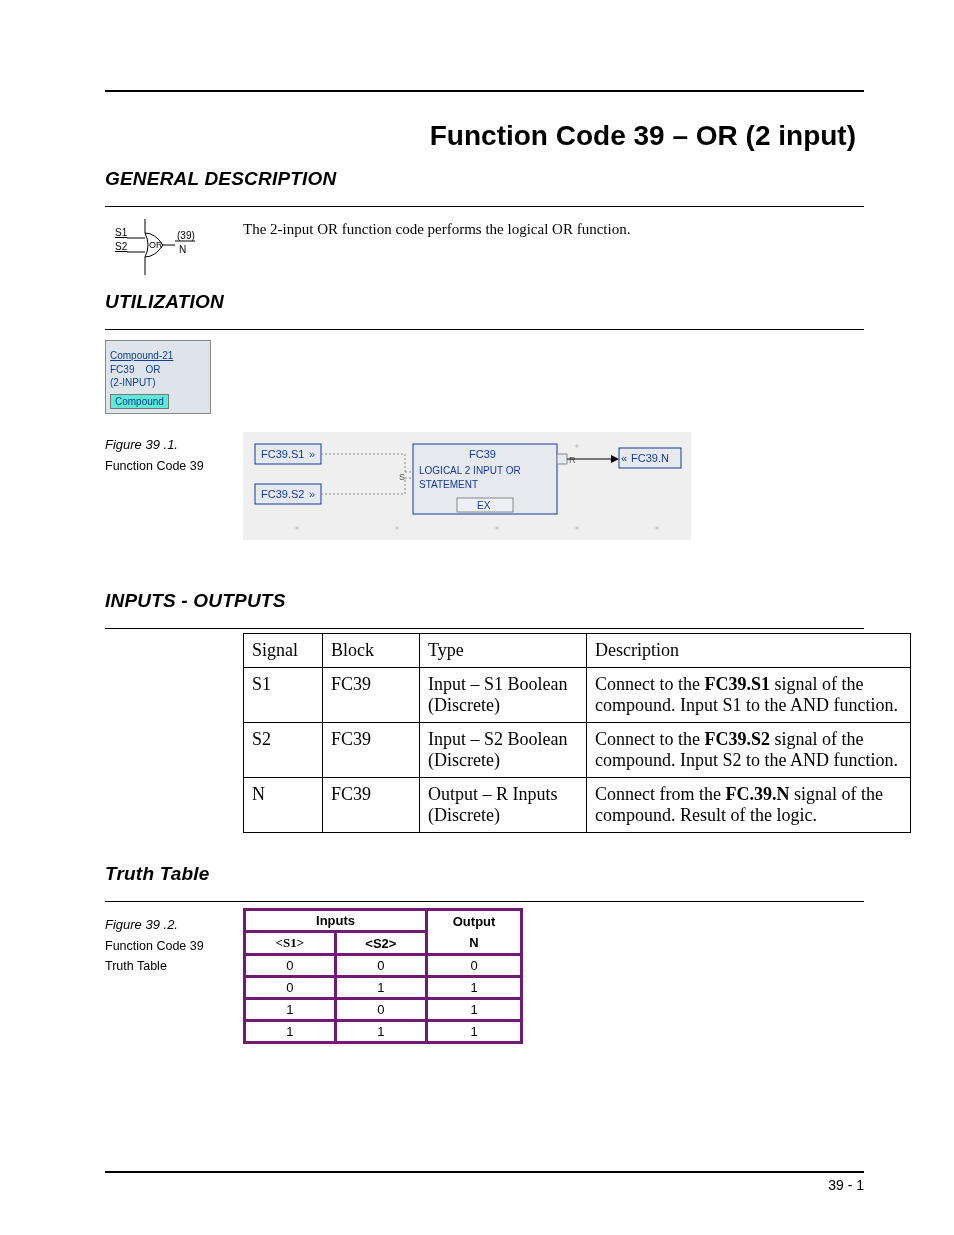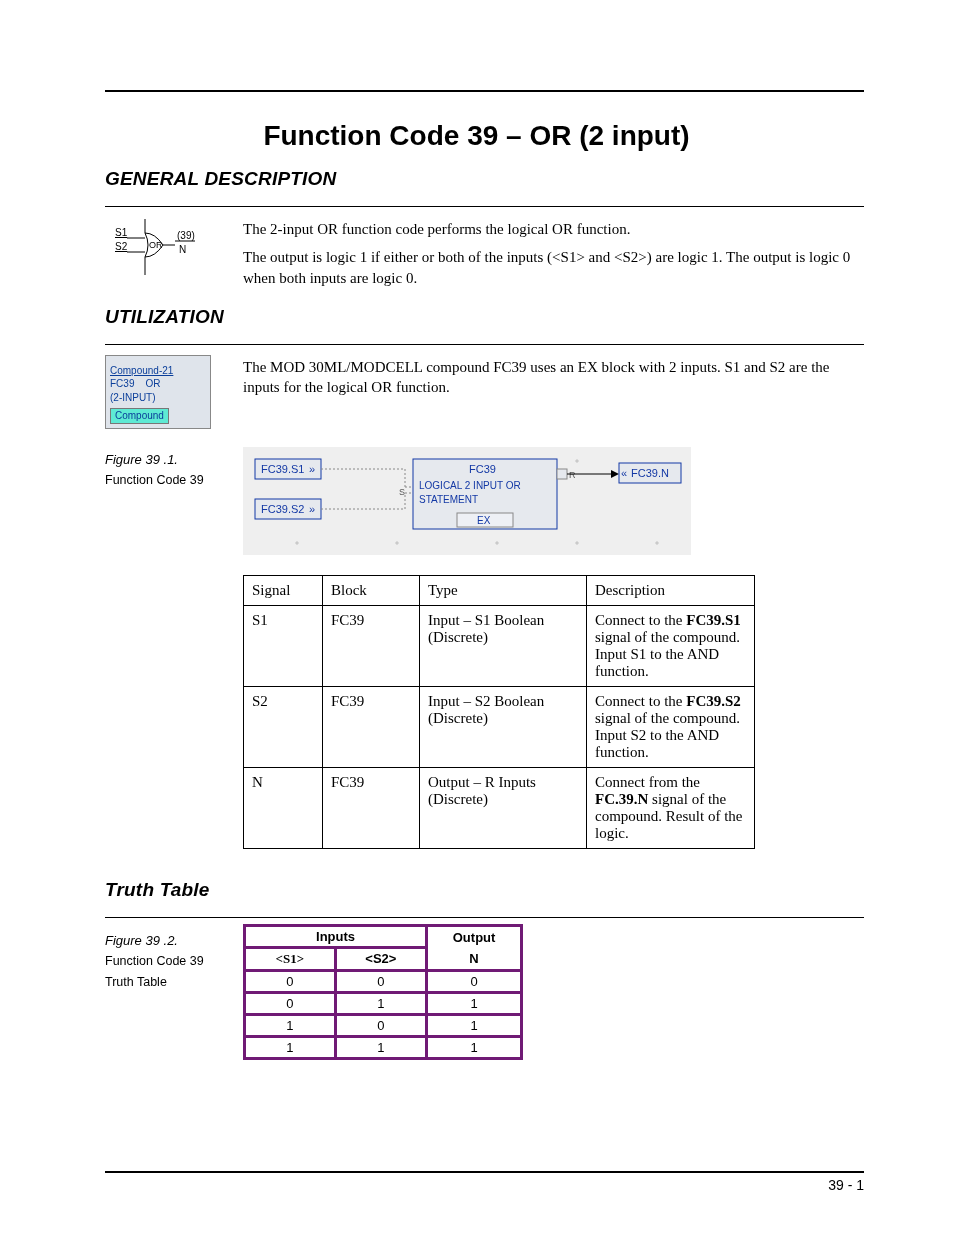--- a/index.html
+++ b/index.html
@@ -20,22 +20,22 @@
     position: relative;
   }
   .topline {
     border-top: 2px solid #000;
     margin-bottom: 28px;
   }
   h1.page-title {
     font-family: Arial, Helvetica, sans-serif;
     font-weight: bold;
     font-size: 28px;
-    text-align: center;
-    margin: 0 16px 16px 0;
+    text-align: right;
+    margin: 0 8px 16px 0;
   }
   h2.section {
     font-family: Arial, Helvetica, sans-serif;
     font-weight: bold;
     font-style: italic;
     font-size: 19px;
     margin: 10px 0 0 0;
     padding-bottom: 16px;
     border-bottom: 1px solid #000;
     letter-spacing: 0.2px;
@@ -102,23 +102,23 @@
     padding: 4px;
     margin-top: 10px;
     font-family: Arial, Helvetica, sans-serif;
     font-size: 10px;
   }
   .diagram svg { display:block; }
 
   
   table.io {
     border-collapse: collapse;
-    width: 512px;
-    margin-top: 20px;
-    font-size: 15px;
+    width: 668px;
+    margin-top: 4px;
+    font-size: 18px;
   }
   table.io th, table.io td {
     border: 1px solid #000;
     padding: 6px 8px;
     text-align: left;
     vertical-align: top;
   }
   table.io th { font-weight: normal; }
 
   
@@ -173,36 +173,32 @@
           <line x1="58" y1="26" x2="70" y2="26" stroke="#000"></line>
           <text x="72" y="20" font-size="10">(39)</text>
           <line x1="70" y1="22" x2="90" y2="22" stroke="#000"></line>
           <text x="74" y="34" font-size="10">N</text>
           <line x1="40" y1="38" x2="40" y2="56" stroke="#000"></line>
         </svg>
       </div>
     </div>
     <div class="bodycol">
       <p>The 2-input OR function code performs the logical OR function.</p>
-      <p>The output is logic 1 if either or both of the inputs (&lt;S1&gt; and &lt;S2&gt;) are logic 1. The output is logic 0 when both inputs are logic 0.</p>
     </div>
   </div>
 
   <h2 class="section">UTILIZATION</h2>
   <div class="row" style="margin-top:6px;">
     <div class="leftcol">
       <div class="comp-box">
         <div class="title">Compound-21</div>
         <div style="color:#0a3e9a; white-space:pre;">FC39    OR</div>
         <div style="color:#0a3e9a;">(2-INPUT)</div>
         <span class="comp-but">Compound</span>
       </div>
-    </div>
-    <div class="bodycol">
-      <p>The MOD 30ML/MODCELL compound FC39 uses an EX block with 2 inputs. S1 and S2 are the inputs for the logical OR function.</p>
     </div>
   </div>
 
   <div class="row" style="margin-top:8px;">
     <div class="leftcol">
       <p class="figcap">Figure 39 .1.</p>
       <p class="figsub">Function Code 39</p>
     </div>
     <div class="bodycol">
       <div class="diagram">
@@ -252,20 +248,21 @@
           <polygon points="364,19 372,23 364,27" fill="#000"></polygon>
 
           <rect x="372" y="12" width="62" height="20" fill="#e6e9ee" stroke="#1338a5"></rect>
           <text x="374" y="26" font-size="11" fill="#1338a5">«</text>
           <text x="384" y="26" font-size="11" fill="#1338a5">FC39.N</text>
         </svg>
       </div>
     </div>
   </div>
 
+  <h2 class="section" style="margin-top:50px;">INPUTS - OUTPUTS</h2>
   <div class="row">
     <div class="leftcol"></div>
     <div class="bodycol">
       <table class="io">
         <tbody>
             <tr>
           <th style="width:62px;">Signal</th>
           <th style="width:80px;">Block</th>
           <th style="width:150px;">Type</th>
           <th>Description</th>

